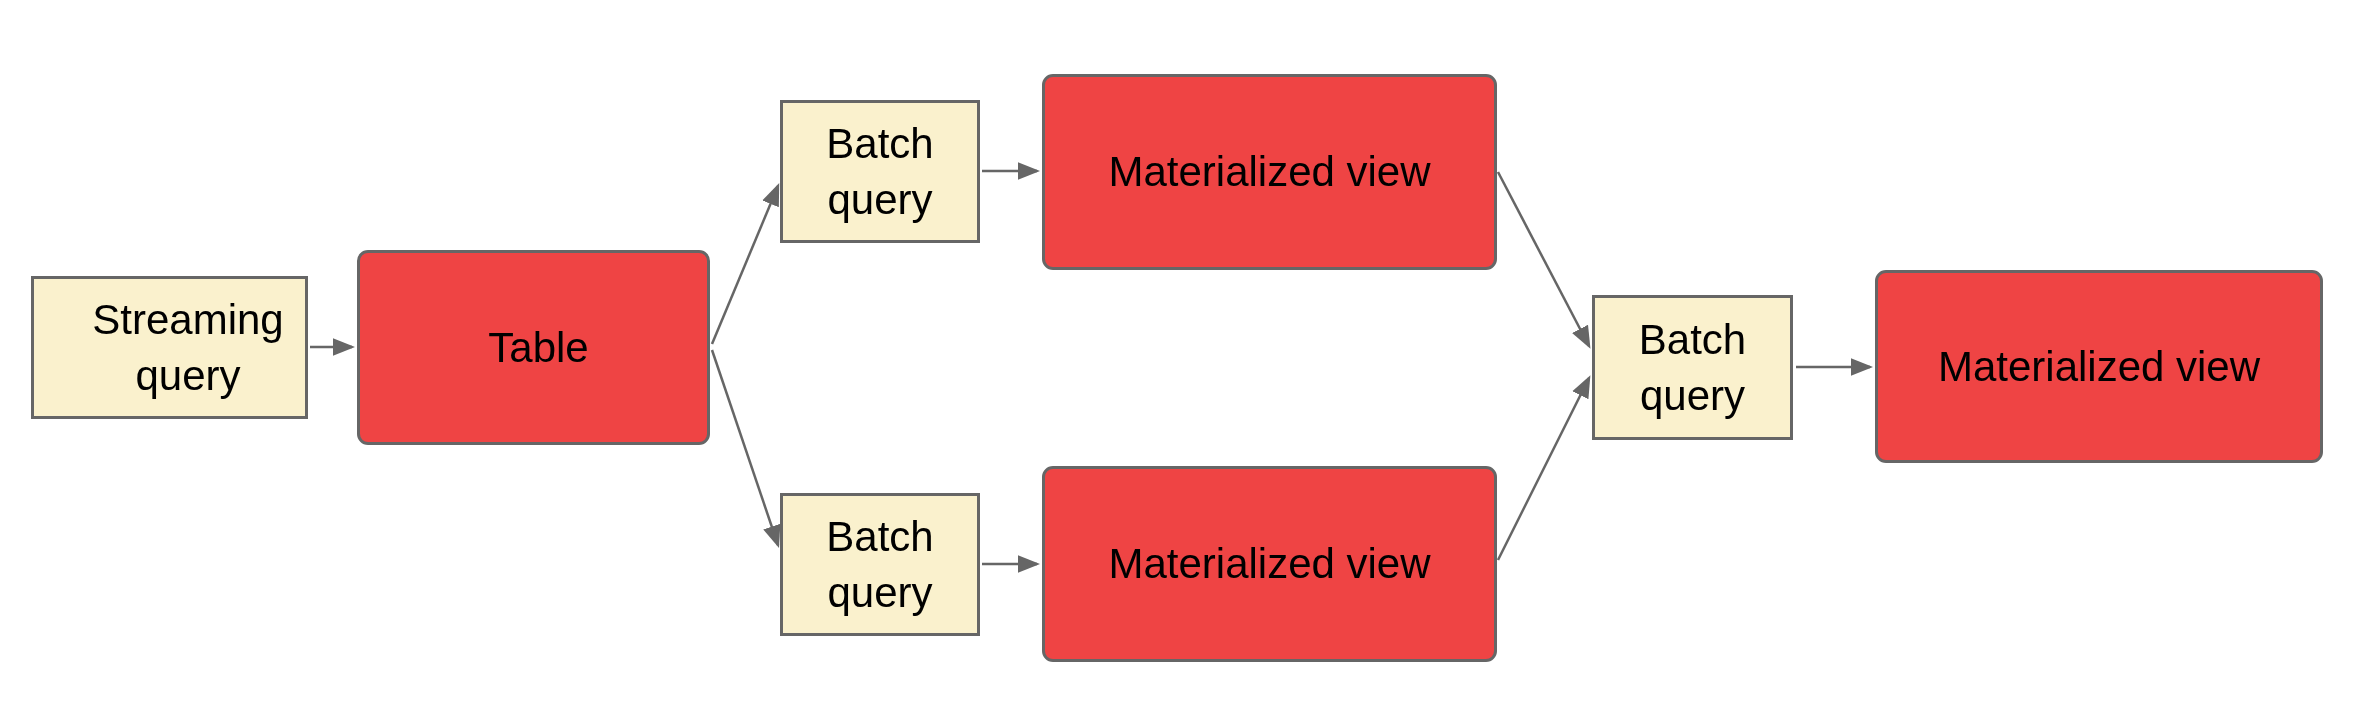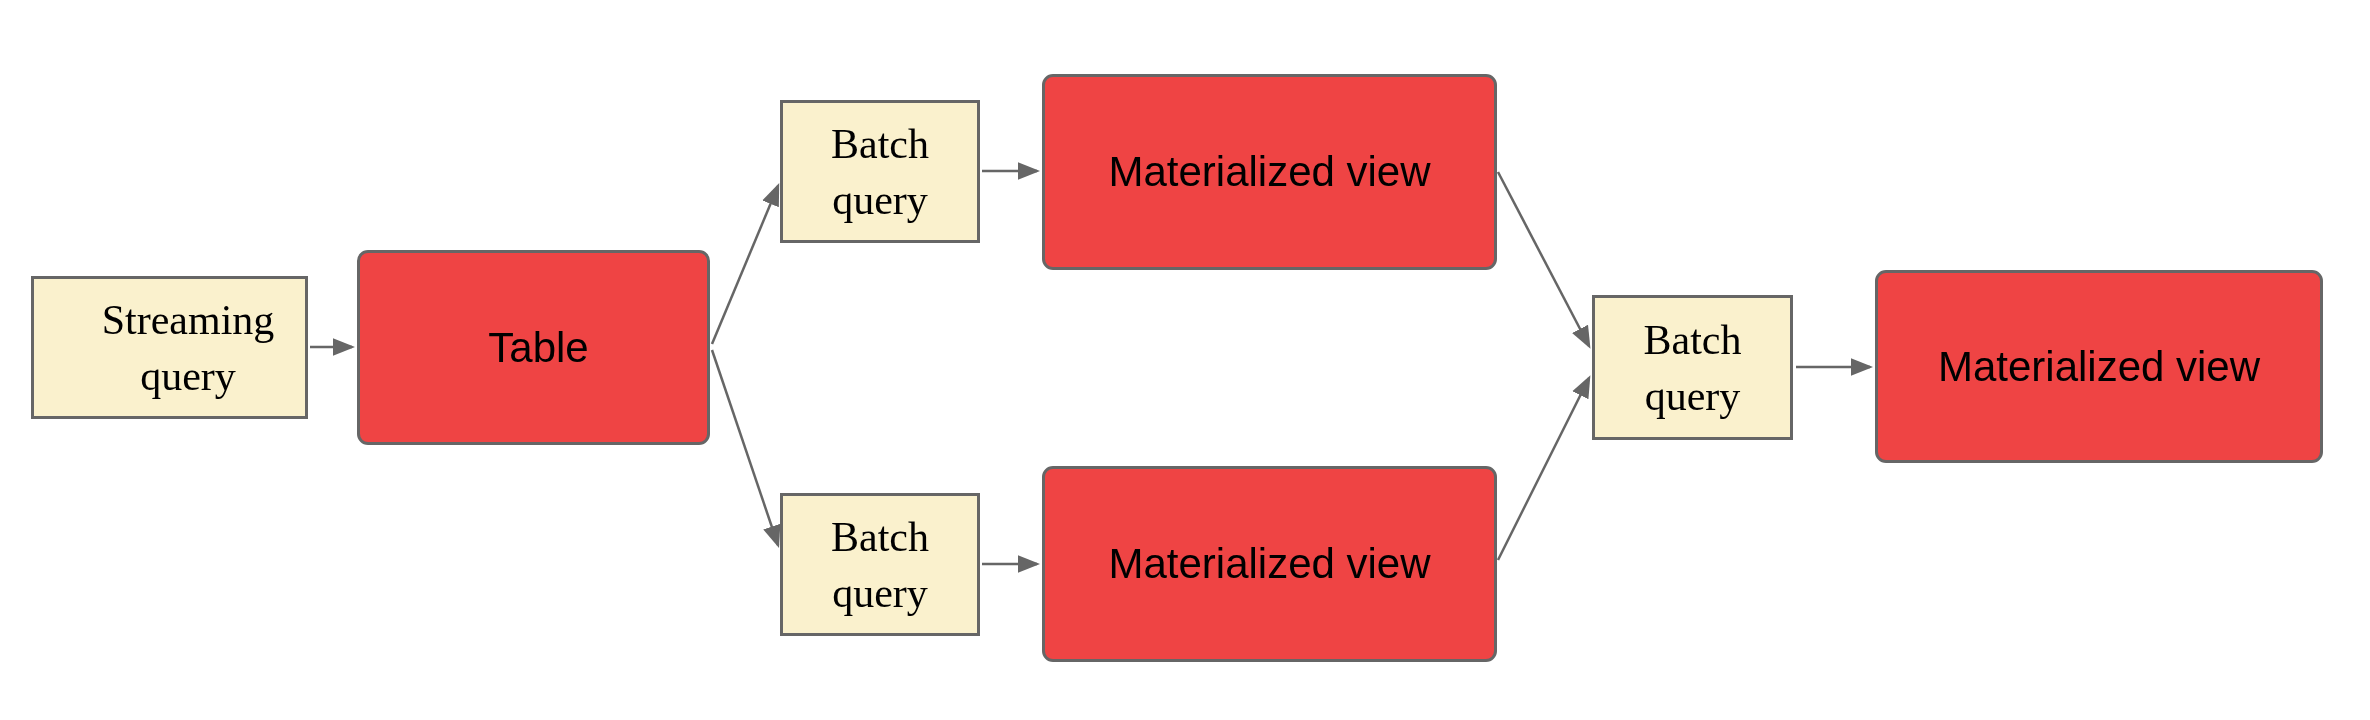--- a/index.html
+++ b/index.html
@@ -31,21 +31,20 @@
     box-sizing: border-box;
     color: #000000;
     font-size: 42px;
     line-height: 56px;
     padding: 0 8px;
   }
   .node.query {
     background: #faf1cd;
     border: 3px solid #666666;
     border-radius: 0;
-    font-family: Liberation Serif, serif;
   }
   .node.view {
     background: #ef4444;
     border: 3px solid #666666;
     border-radius: 11px;
   }
   #n-streaming     { left: 31px;   top: 276px; width: 277px; height: 143px; padding-left: 45px; }
   #n-table         { left: 357px;  top: 250px; width: 353px; height: 195px; padding-left: 18px; }
   #n-batch-top     { left: 780px;  top: 100px; width: 200px; height: 143px; }
   #n-mv-top        { left: 1042px; top: 74px;  width: 455px; height: 196px; }

